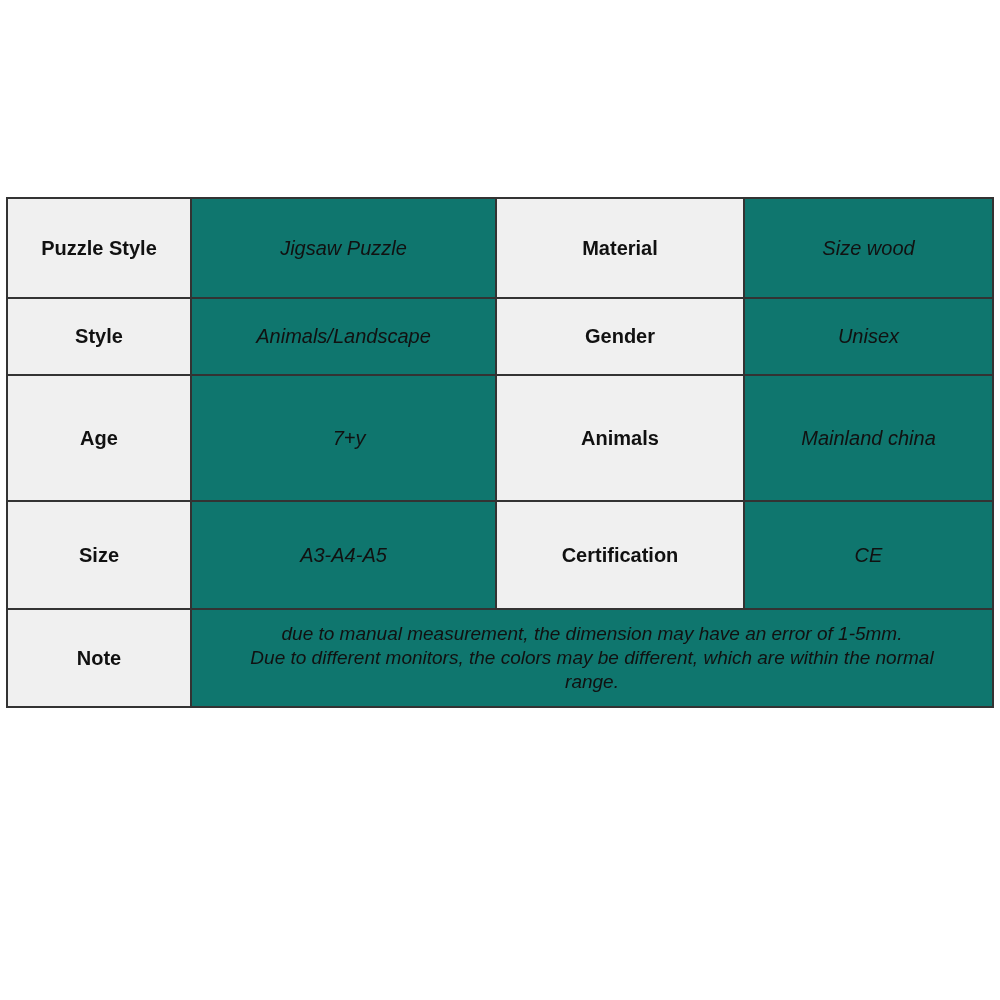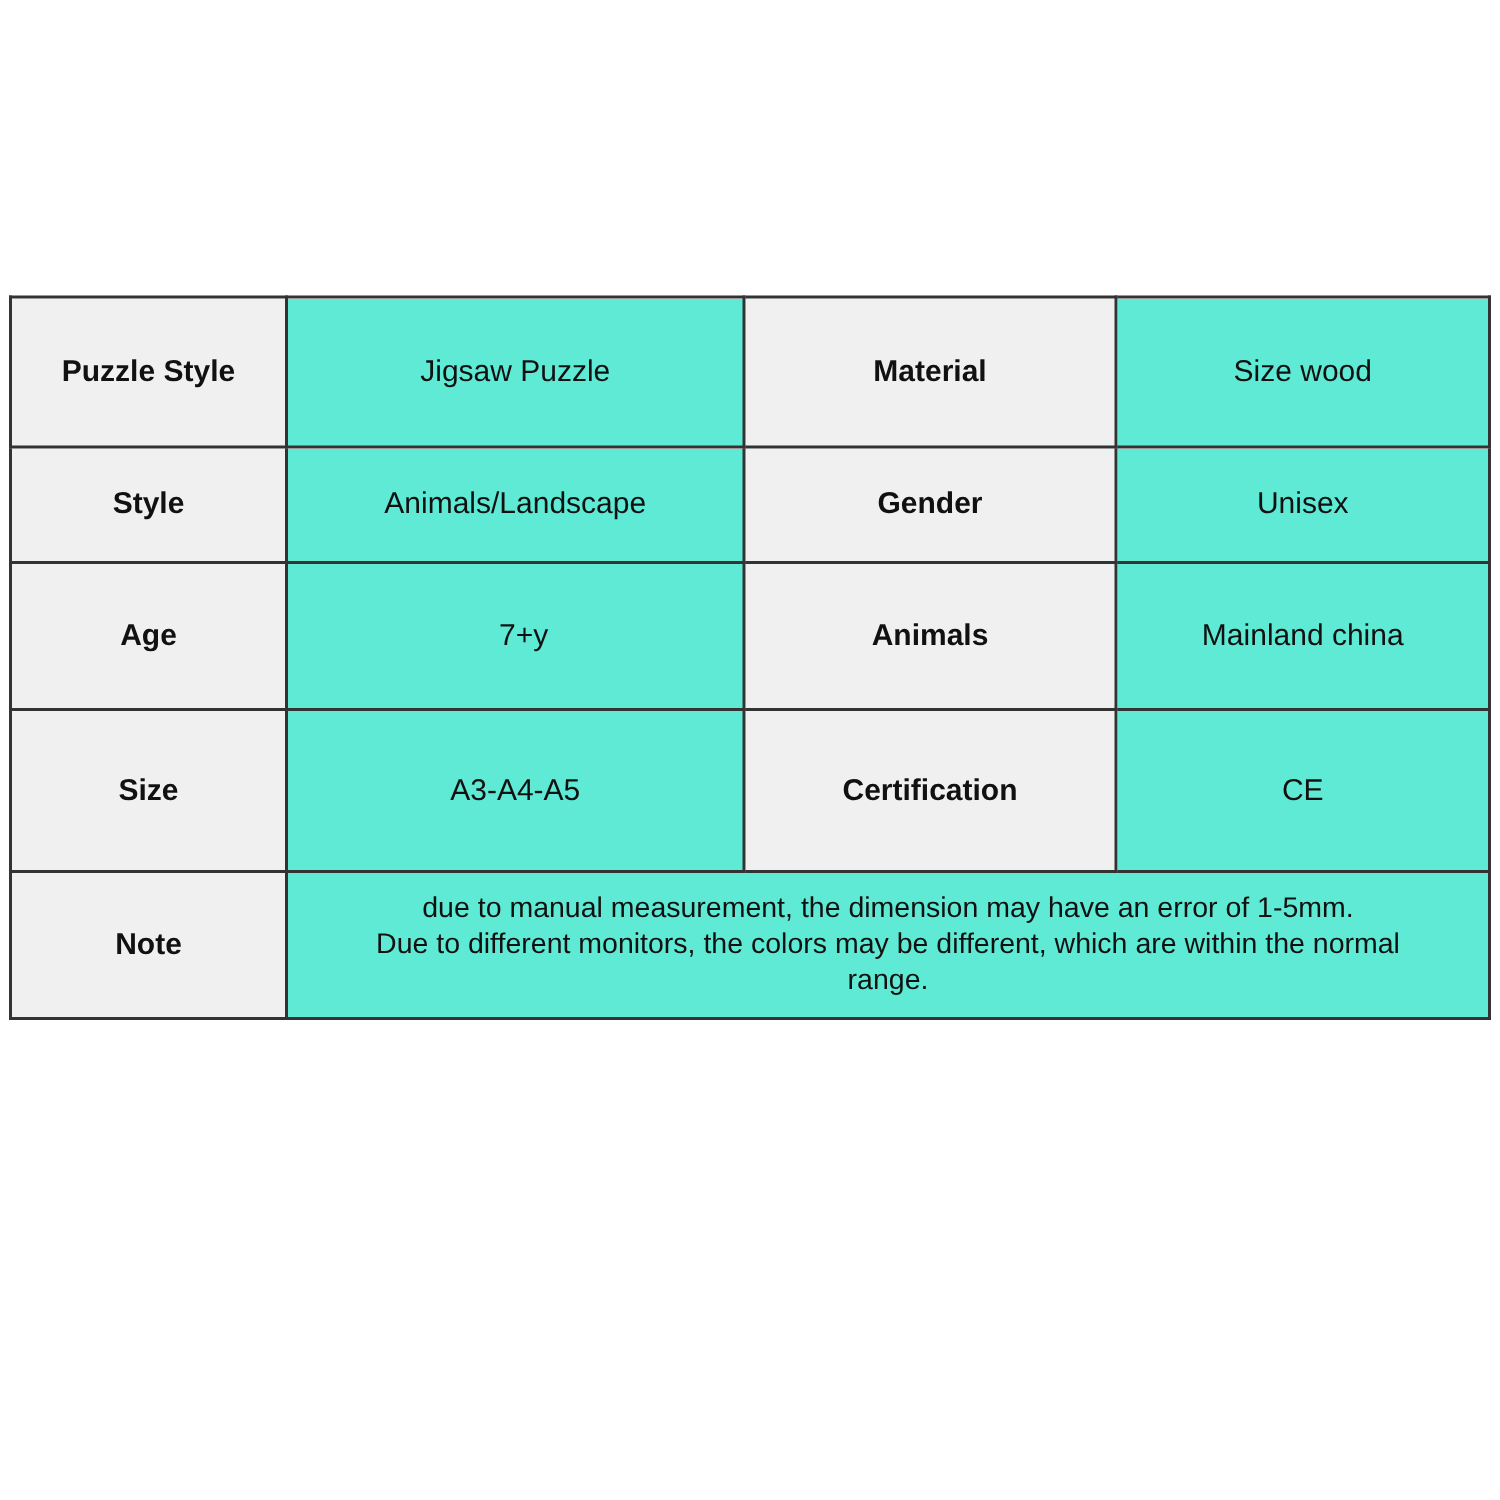--- a/index.html
+++ b/index.html
@@ -27,22 +27,23 @@
     vertical-align: middle;
     padding: 0 4px;
     overflow: hidden;
     text-align: center;
   }
   td.label-cell {
     background: #f0f0f0;
     font-weight: bold;
   }
   td.value-cell {
-    background: #5eead4;
+    background: #0f766e;
     white-space: pre-wrap;
+    font-style: italic;
   }
   tr.note-row td.value-cell {
     font-size: 19px;
     line-height: 24px;
   }
 </style>
 </head>
 <body>
 
 <table class="spec-table">
@@ -58,21 +59,21 @@
       <td class="value-cell">Jigsaw Puzzle</td>
       <td class="label-cell">Material</td>
       <td class="value-cell">Size wood</td>
     </tr>
     <tr style="height:77px">
       <td class="label-cell">Style</td>
       <td class="value-cell">Animals/Landscape</td>
       <td class="label-cell">Gender</td>
       <td class="value-cell">Unisex</td>
     </tr>
-    <tr style="height:98px">
+    <tr style="height:126px">
       <td class="label-cell">Age</td>
       <td class="value-cell">  7+y</td>
       <td class="label-cell">Animals</td>
       <td class="value-cell">Mainland china</td>
     </tr>
     <tr style="height:108px">
       <td class="label-cell">Size</td>
       <td class="value-cell">A3-A4-A5</td>
       <td class="label-cell">Certification</td>
       <td class="value-cell">CE</td>

